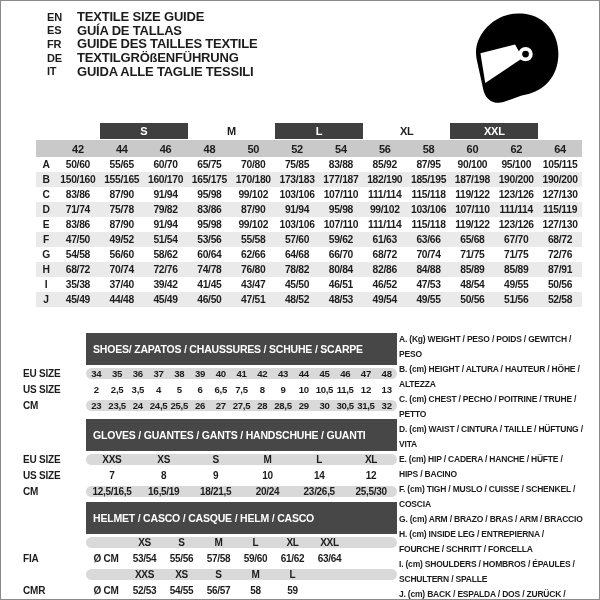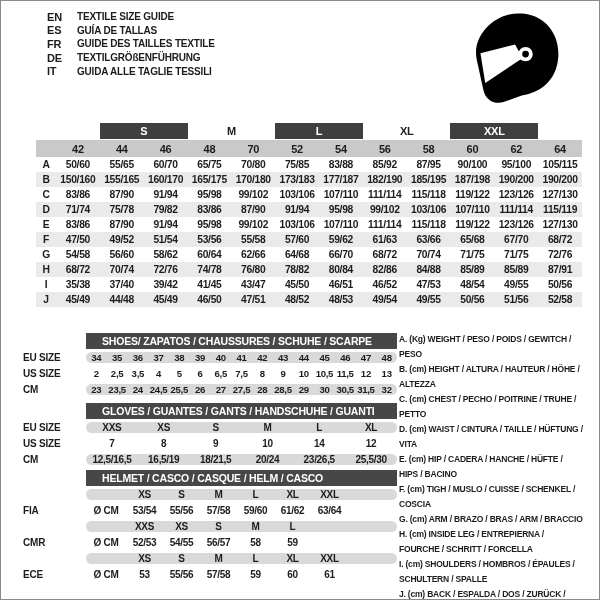--- a/index.html
+++ b/index.html
@@ -7,38 +7,38 @@
     position:relative;width:598px;height:598px;border:1px solid #8a8a8a;
     background:#fff;overflow:hidden;
     font-family:"Liberation Sans","DejaVu Sans",sans-serif;
     font-weight:700;color:#1c1c1c;
     -webkit-font-smoothing:antialiased;
   }
   
   .lang-block{position:absolute;left:38px;top:9px;}
   .lang-row{display:flex;height:13.6px;align-items:center;}
   .lang-code{width:30px;font-size:11px;letter-spacing:-0.2px;padding-left:8px;}
-  .lang-title{font-size:10px;letter-spacing:-0.2px;white-space:nowrap;}
+  .lang-title{font-size:13px;letter-spacing:-0.2px;white-space:nowrap;}
   .helmet-wrap{position:absolute;left:466px;top:8px;width:96px;height:96px;}
   
   .main-table{position:absolute;left:35px;top:121px;width:546px;font-size:10.3px;letter-spacing:-0.3px;}
   .mt-row{display:grid;grid-template-columns:20px repeat(12,1fr);align-items:center;}
   .mt-groups{height:18px;}
   .mt-groups .gcell{height:16px;display:flex;align-items:center;justify-content:center;font-size:11px;}
   .mt-groups .gcell.dark{background:#3f3f3f;color:#fff;}
   .mt-sizes{height:17px;background:#c9c9c9;font-size:11px;}
   .mt-sizes .cell{text-align:center;}
   .mt-data{height:15px;}
   .mt-data.shaded{background:#eaeaea;}
   .mt-data .rl{text-align:center;}
   .mt-data .cell{text-align:center;white-space:nowrap;}
   
   .lower-left{position:absolute;left:22px;top:332px;width:374px;}
-  .lt-titlebar{margin-left:63px;height:16px;background:#474747;color:#fff;
-    font-size:10.5px;letter-spacing:-0.2px;display:flex;align-items:center;padding-left:16px;box-sizing:border-box;}
+  .lt-titlebar{margin-left:63px;height:32px;background:#474747;color:#fff;
+    font-size:10.5px;letter-spacing:-0.2px;display:flex;align-items:center;padding-left:7px;box-sizing:border-box;}
   .lt-row{display:flex;height:16px;align-items:center;}
   .lt-label{width:63px;display:flex;align-items:center;font-size:10px;letter-spacing:-0.2px;}
   .lt-cells{flex:1;display:grid;align-items:center;font-size:10px;letter-spacing:-0.3px;}
   .lt-cells.shaded{background:#d9d9d9;border-radius:8px;}
   .lt-cells .cell{text-align:center;white-space:nowrap;}
   .cells-15{grid-template-columns:repeat(15,1fr);font-size:9.6px;}
   .cells-6{grid-template-columns:repeat(6,1fr);}
   .cells-helmet{grid-template-columns:40px repeat(6,37px) 1fr;}
   .tbl-shoes{margin-bottom:6px;}
   .tbl-gloves{margin-bottom:3px;}
@@ -92,21 +92,21 @@
         <div class="gcell" style="grid-column: span 2;">XL</div>
         <div class="gcell dark" style="grid-column: span 2;">XXL</div>
         <div class="gcell"></div>
       </div>
       <div class="mt-row mt-sizes">
         <div class="cell"></div>
         <div class="cell">42</div>
         <div class="cell">44</div>
         <div class="cell">46</div>
         <div class="cell">48</div>
-        <div class="cell">70</div>
+        <div class="cell">50</div>
         <div class="cell">52</div>
         <div class="cell">54</div>
         <div class="cell">56</div>
         <div class="cell">58</div>
         <div class="cell">60</div>
         <div class="cell">62</div>
         <div class="cell">64</div>
       </div>
       <div class="mt-row mt-data">
         <div class="rl">A</div>

